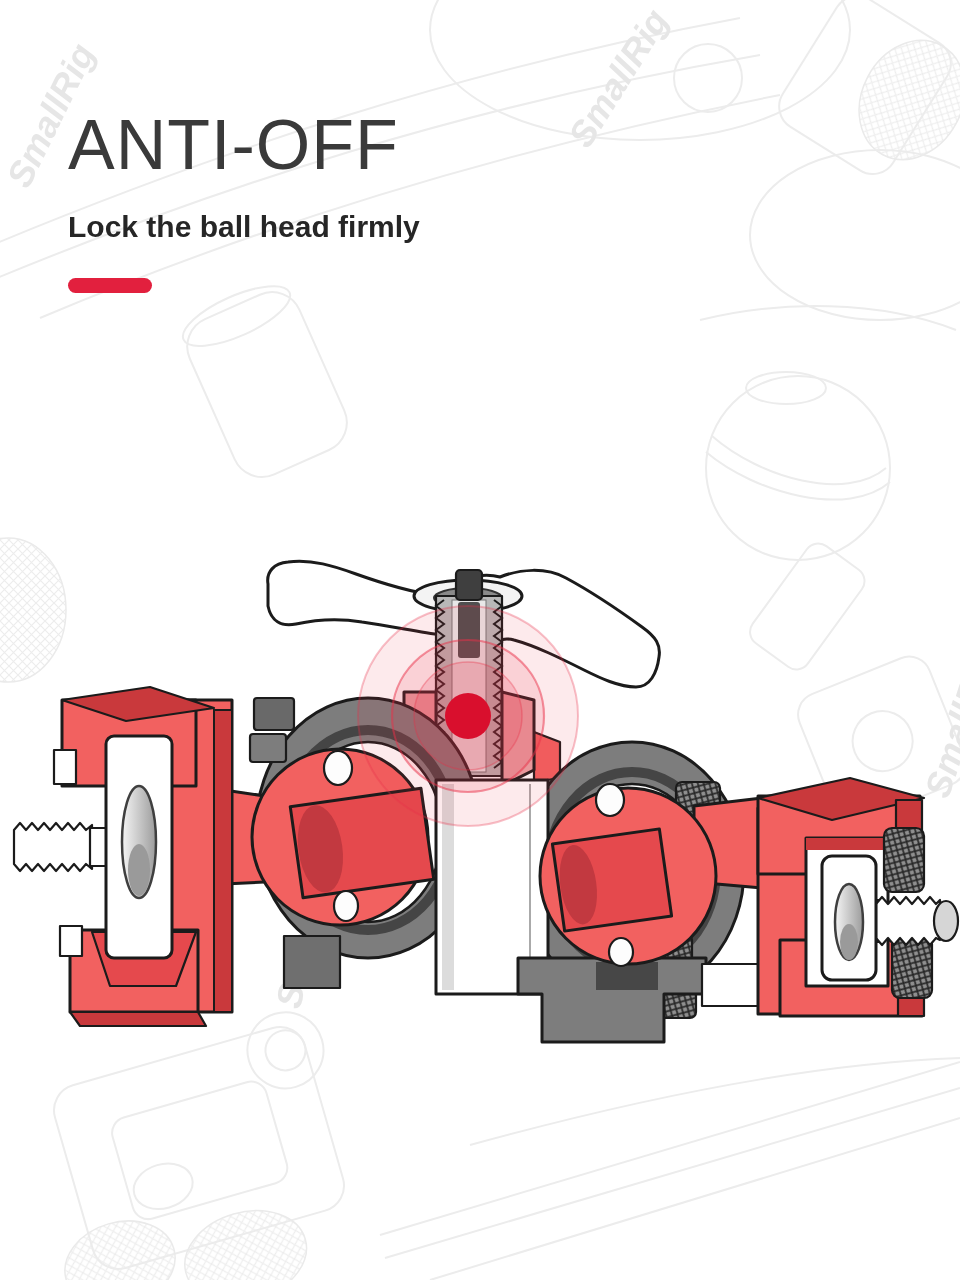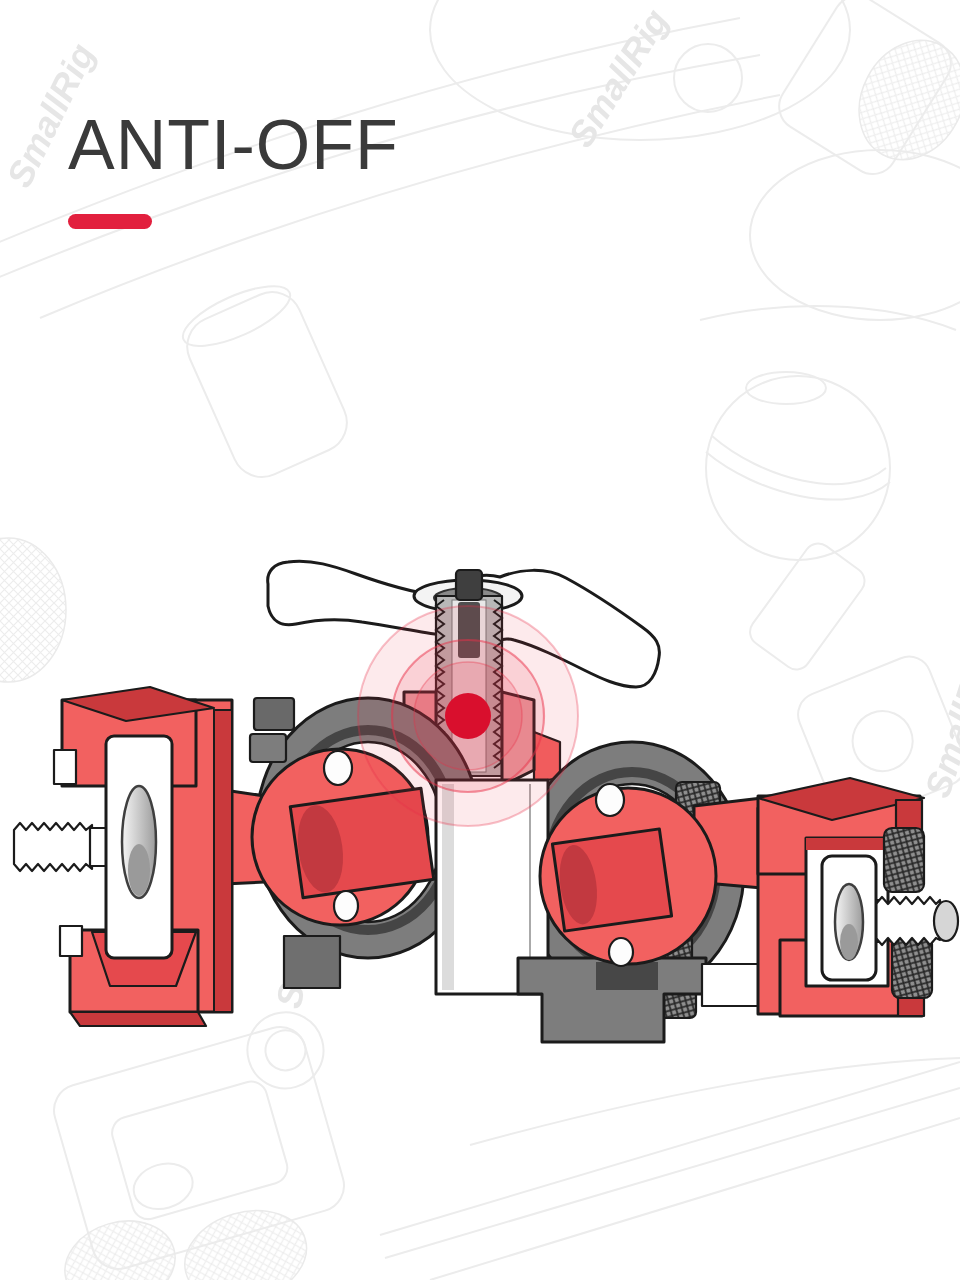--- a/index.html
+++ b/index.html
@@ -79,20 +79,21 @@
     <text class="wm-text" transform="translate(588,150) rotate(-58)">SmallRig</text>
     <text class="wm-text" transform="translate(300,1010) rotate(-78)">SmallRig</text>
     <text class="wm-text" transform="translate(948,800) rotate(-72)">SmallRig</text>
     <text class="wm-text" transform="translate(28,190) rotate(-64)">SmallRig</text>
   </svg>
 
   <header>
     <h1>
       <span>ANTI-OFF</span>
     </h1>
+    <p class="subtitle">Lock the ball head firmly</p>
     <div class="divider"></div>
   </header>
 
   <svg class="illus" viewBox="0 0 960 740">
     <defs>
       <pattern id="knurl" width="8" height="8" patternUnits="userSpaceOnUse" patternTransform="rotate(30)">
         <rect width="8" height="8" fill="#8f8f8f"></rect>
         <path d="M0,0 L8,8 M8,0 L0,8" stroke="#262626" stroke-width="1.6"></path>
       </pattern>
       <linearGradient id="gGrad" x1="0" y1="0" x2="1" y2="0">

